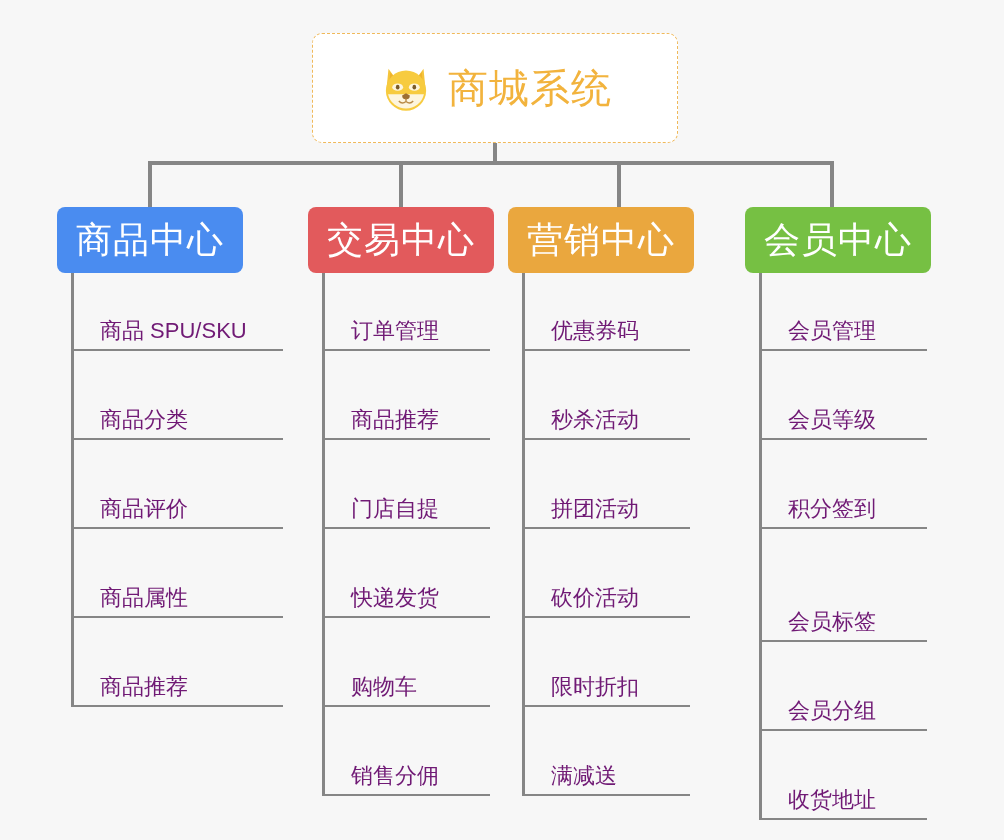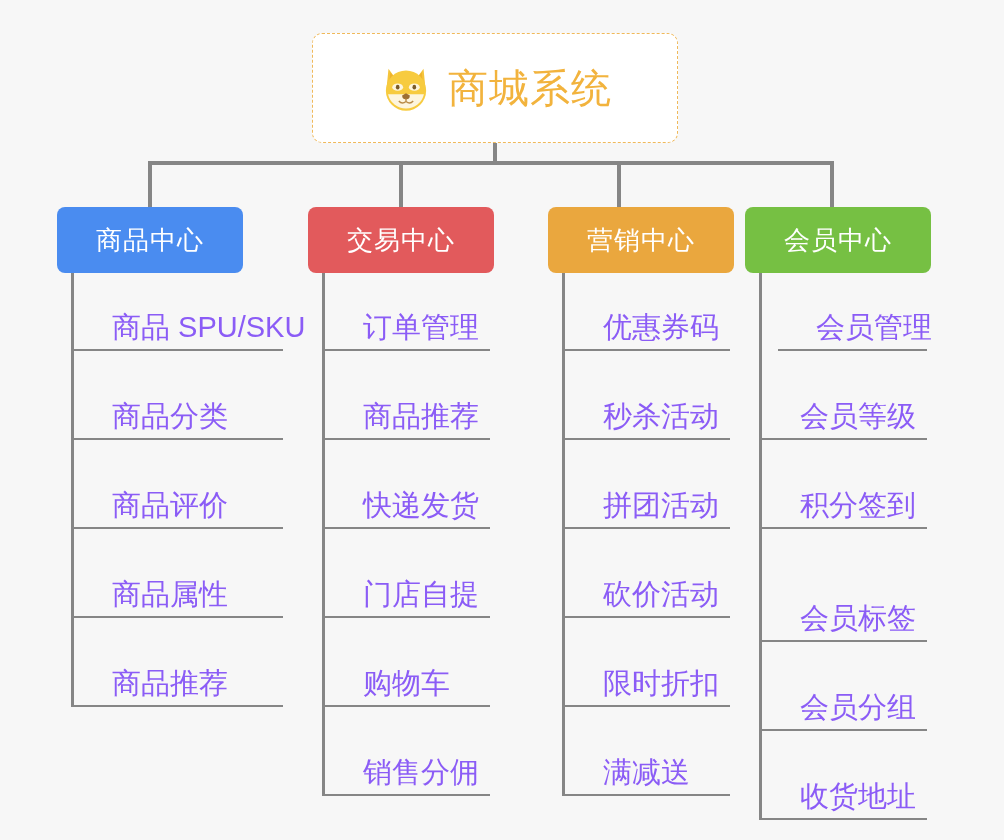--- a/index.html
+++ b/index.html
@@ -78,38 +78,38 @@
   .conn-stem-3 { left: 617px; }
   .conn-stem-4 { left: 830px; }
 
   
   .column {
     position: absolute;
     top: 207px;
   }
   .col-1 { left: 57px;  width: 230px; }
   .col-2 { left: 308px; width: 200px; }
-  .col-3 { left: 548px; width: 200px; }
+  .col-3 { left: 508px; width: 200px; }
   .col-4 { left: 745px; width: 200px; }
 
   .category-box {
     width: 186px;
     height: 66px;
     border-radius: 8px;
     display: flex;
     align-items: center;
     justify-content: center;
     box-sizing: border-box;
   }
   .col-2 .category-box,
   .col-3 .category-box,
   .col-4 .category-box { width: 186px; }
 
   .category-label {
-    font-size: 26px;
+    font-size: 36px;
     line-height: 1;
     color: #ffffff;
     letter-spacing: 1px;
     white-space: nowrap;
   }
 
   
   .leaf-list {
     position: relative;
     margin-left: 14px;
@@ -121,25 +121,25 @@
     position: relative;
     height: 89px;
     box-sizing: border-box;
     display: flex;
     align-items: flex-end;
     border-bottom: 2px solid #868686;
   }
   .leaf-item:first-child { height: 78px; }
 
   .leaf-label {
-    font-size: 29px;
+    font-size: 22px;
     line-height: 1;
-    color: #8b5cf6;
+    color: #701a75;
     white-space: nowrap;
-    padding-left: 38px;
+    padding-left: 26px;
     padding-bottom: 7px;
   }
 
   
   .col-1 .leaf-list { width: 212px; }
   .col-2 .leaf-list { width: 168px; }
   .col-3 .leaf-list { width: 168px; }
   .col-4 .leaf-list { width: 168px; }
 </style>
 </head>
@@ -203,24 +203,24 @@
       <span class="category-label">交易中心</span>
     </div>
     <div class="leaf-list" style="border-left-color: rgb(134, 134, 134);">
       <div class="leaf-item" style="border-bottom-color: rgb(134, 134, 134);">
           <span class="leaf-label">订单管理</span>
         </div>
       <div class="leaf-item" style="border-bottom-color: rgb(134, 134, 134);">
           <span class="leaf-label">商品推荐</span>
         </div>
       <div class="leaf-item" style="border-bottom-color: rgb(134, 134, 134);">
+          <span class="leaf-label">门店自提</span>
+        </div>
+      <div class="leaf-item" style="border-bottom-color: rgb(134, 134, 134);">
           <span class="leaf-label">快递发货</span>
-        </div>
-      <div class="leaf-item" style="border-bottom-color: rgb(134, 134, 134);">
-          <span class="leaf-label">门店自提</span>
         </div>
       <div class="leaf-item" style="border-bottom-color: rgb(134, 134, 134);">
           <span class="leaf-label">购物车</span>
         </div>
       <div class="leaf-item" style="border-bottom-color: rgb(134, 134, 134);">
           <span class="leaf-label">销售分佣</span>
         </div>
     </div>
   </div>
 
@@ -248,21 +248,21 @@
           <span class="leaf-label">满减送</span>
         </div>
     </div>
   </div>
 
   <div class="column col-4">
     <div class="category-box" style="background: rgb(118, 192, 67);">
       <span class="category-label">会员中心</span>
     </div>
     <div class="leaf-list" style="border-left-color: rgb(134, 134, 134);">
-      <div class="leaf-item" style="border-bottom-color: rgb(134, 134, 134); margin-left: 16px;">
+      <div class="leaf-item" style="border-bottom-color: rgb(134, 134, 134);">
           <span class="leaf-label">会员管理</span>
         </div>
       <div class="leaf-item" style="border-bottom-color: rgb(134, 134, 134);">
           <span class="leaf-label">会员等级</span>
         </div>
       <div class="leaf-item" style="border-bottom-color: rgb(134, 134, 134);">
           <span class="leaf-label">积分签到</span>
         </div>
       <div class="leaf-item" style="border-bottom-color: rgb(134, 134, 134); margin-top: 24px;">
           <span class="leaf-label">会员标签</span>

